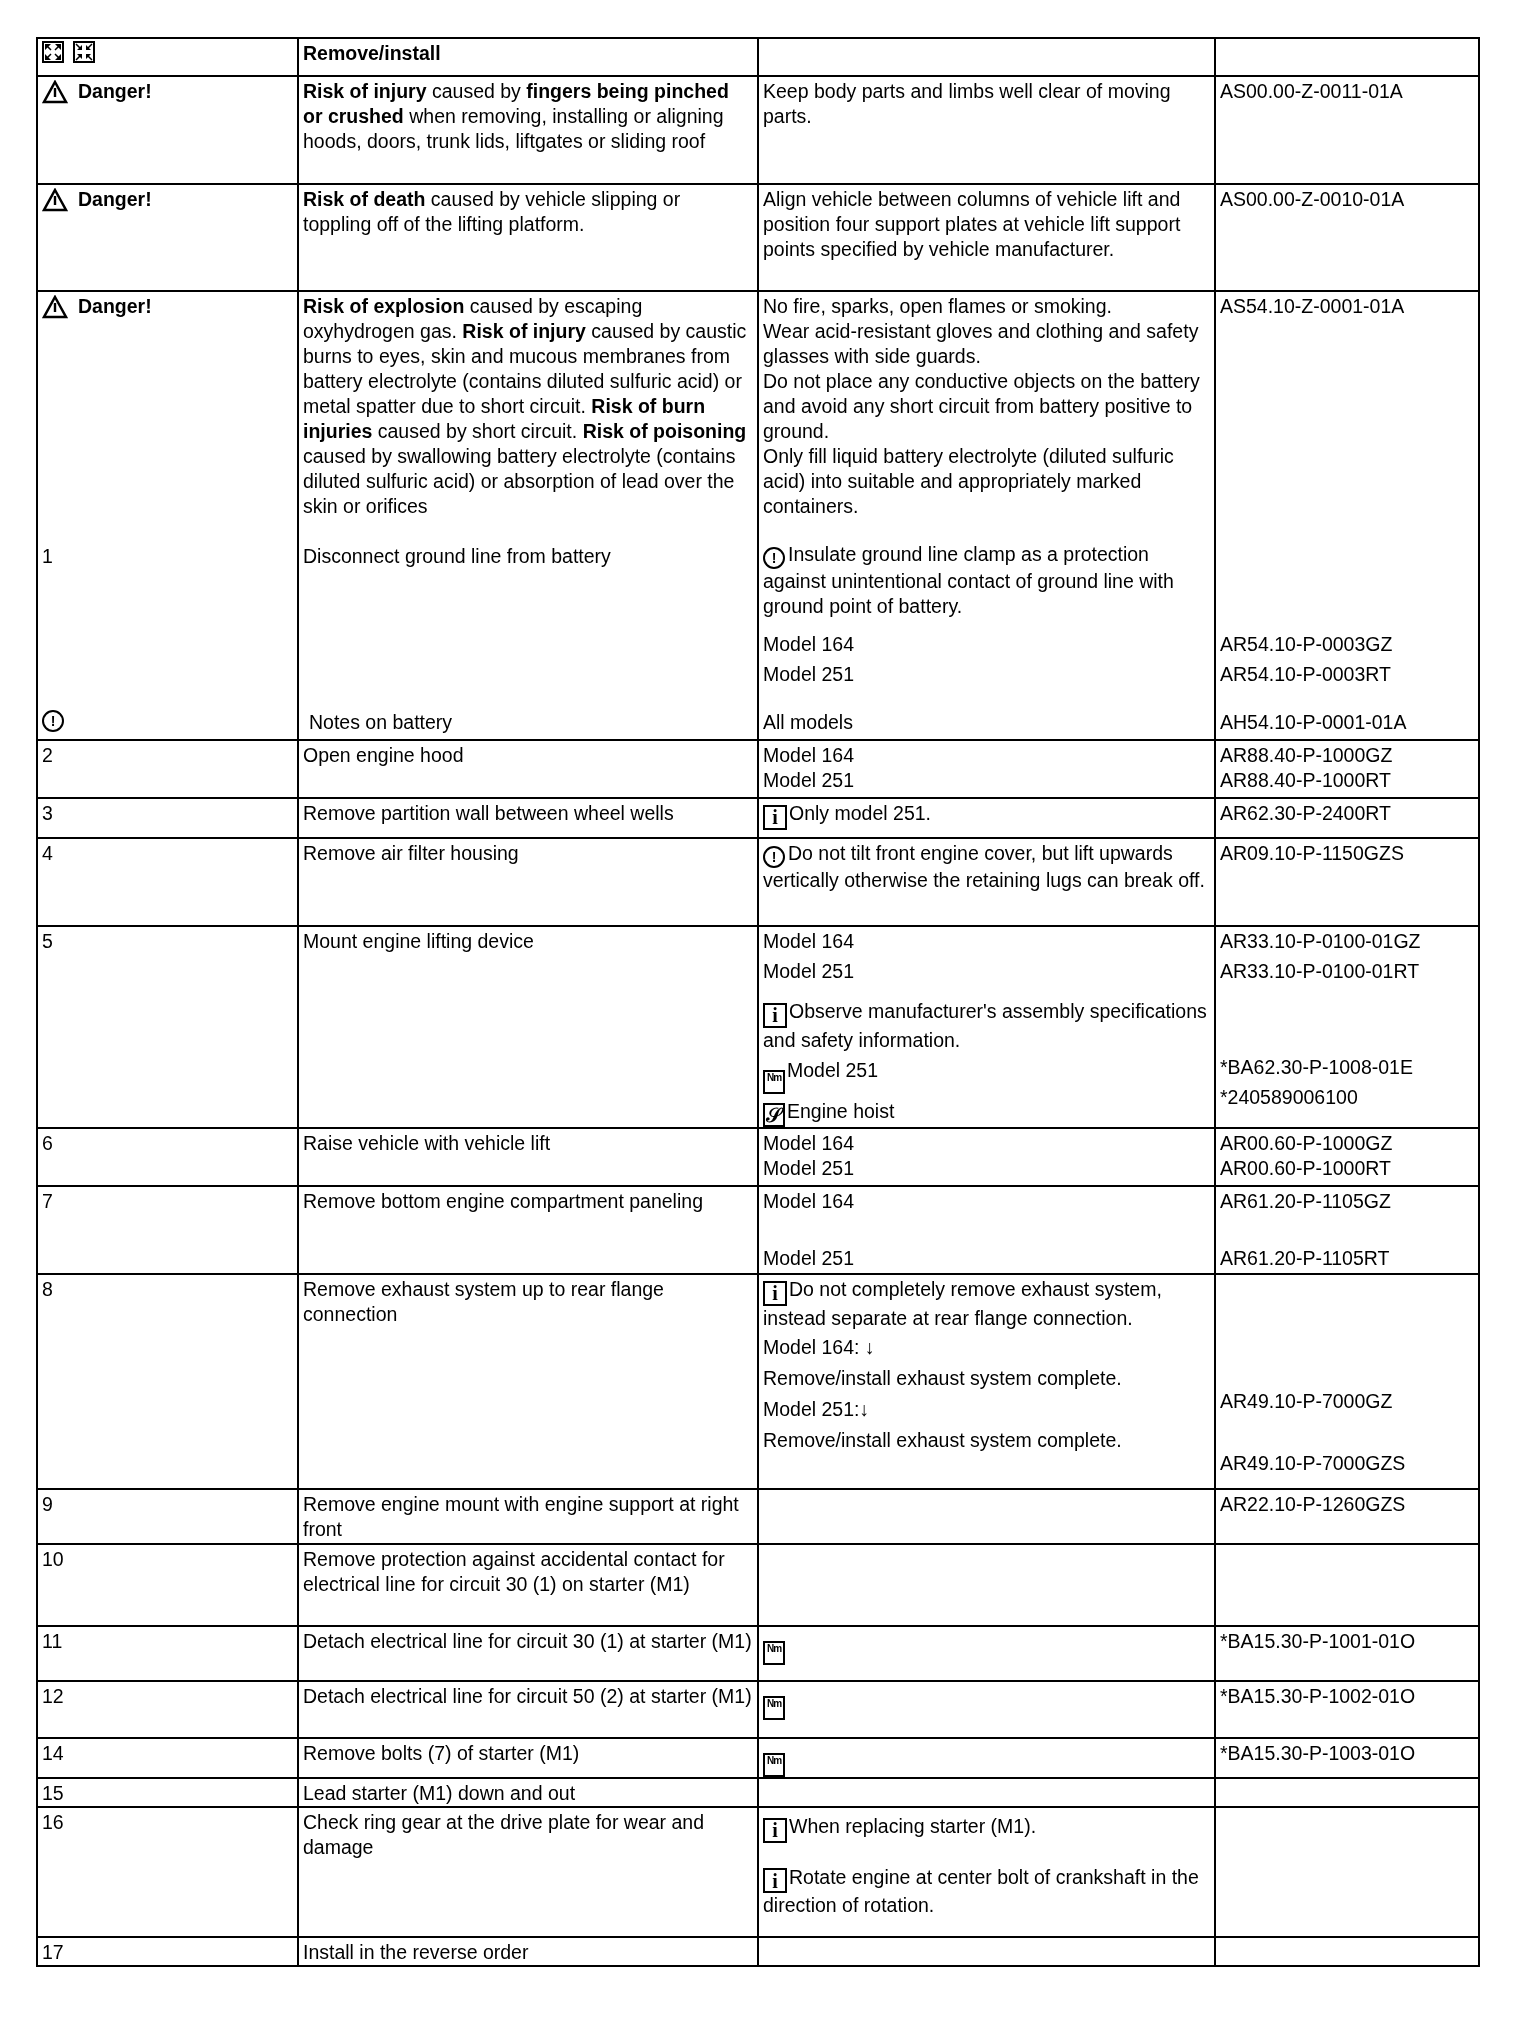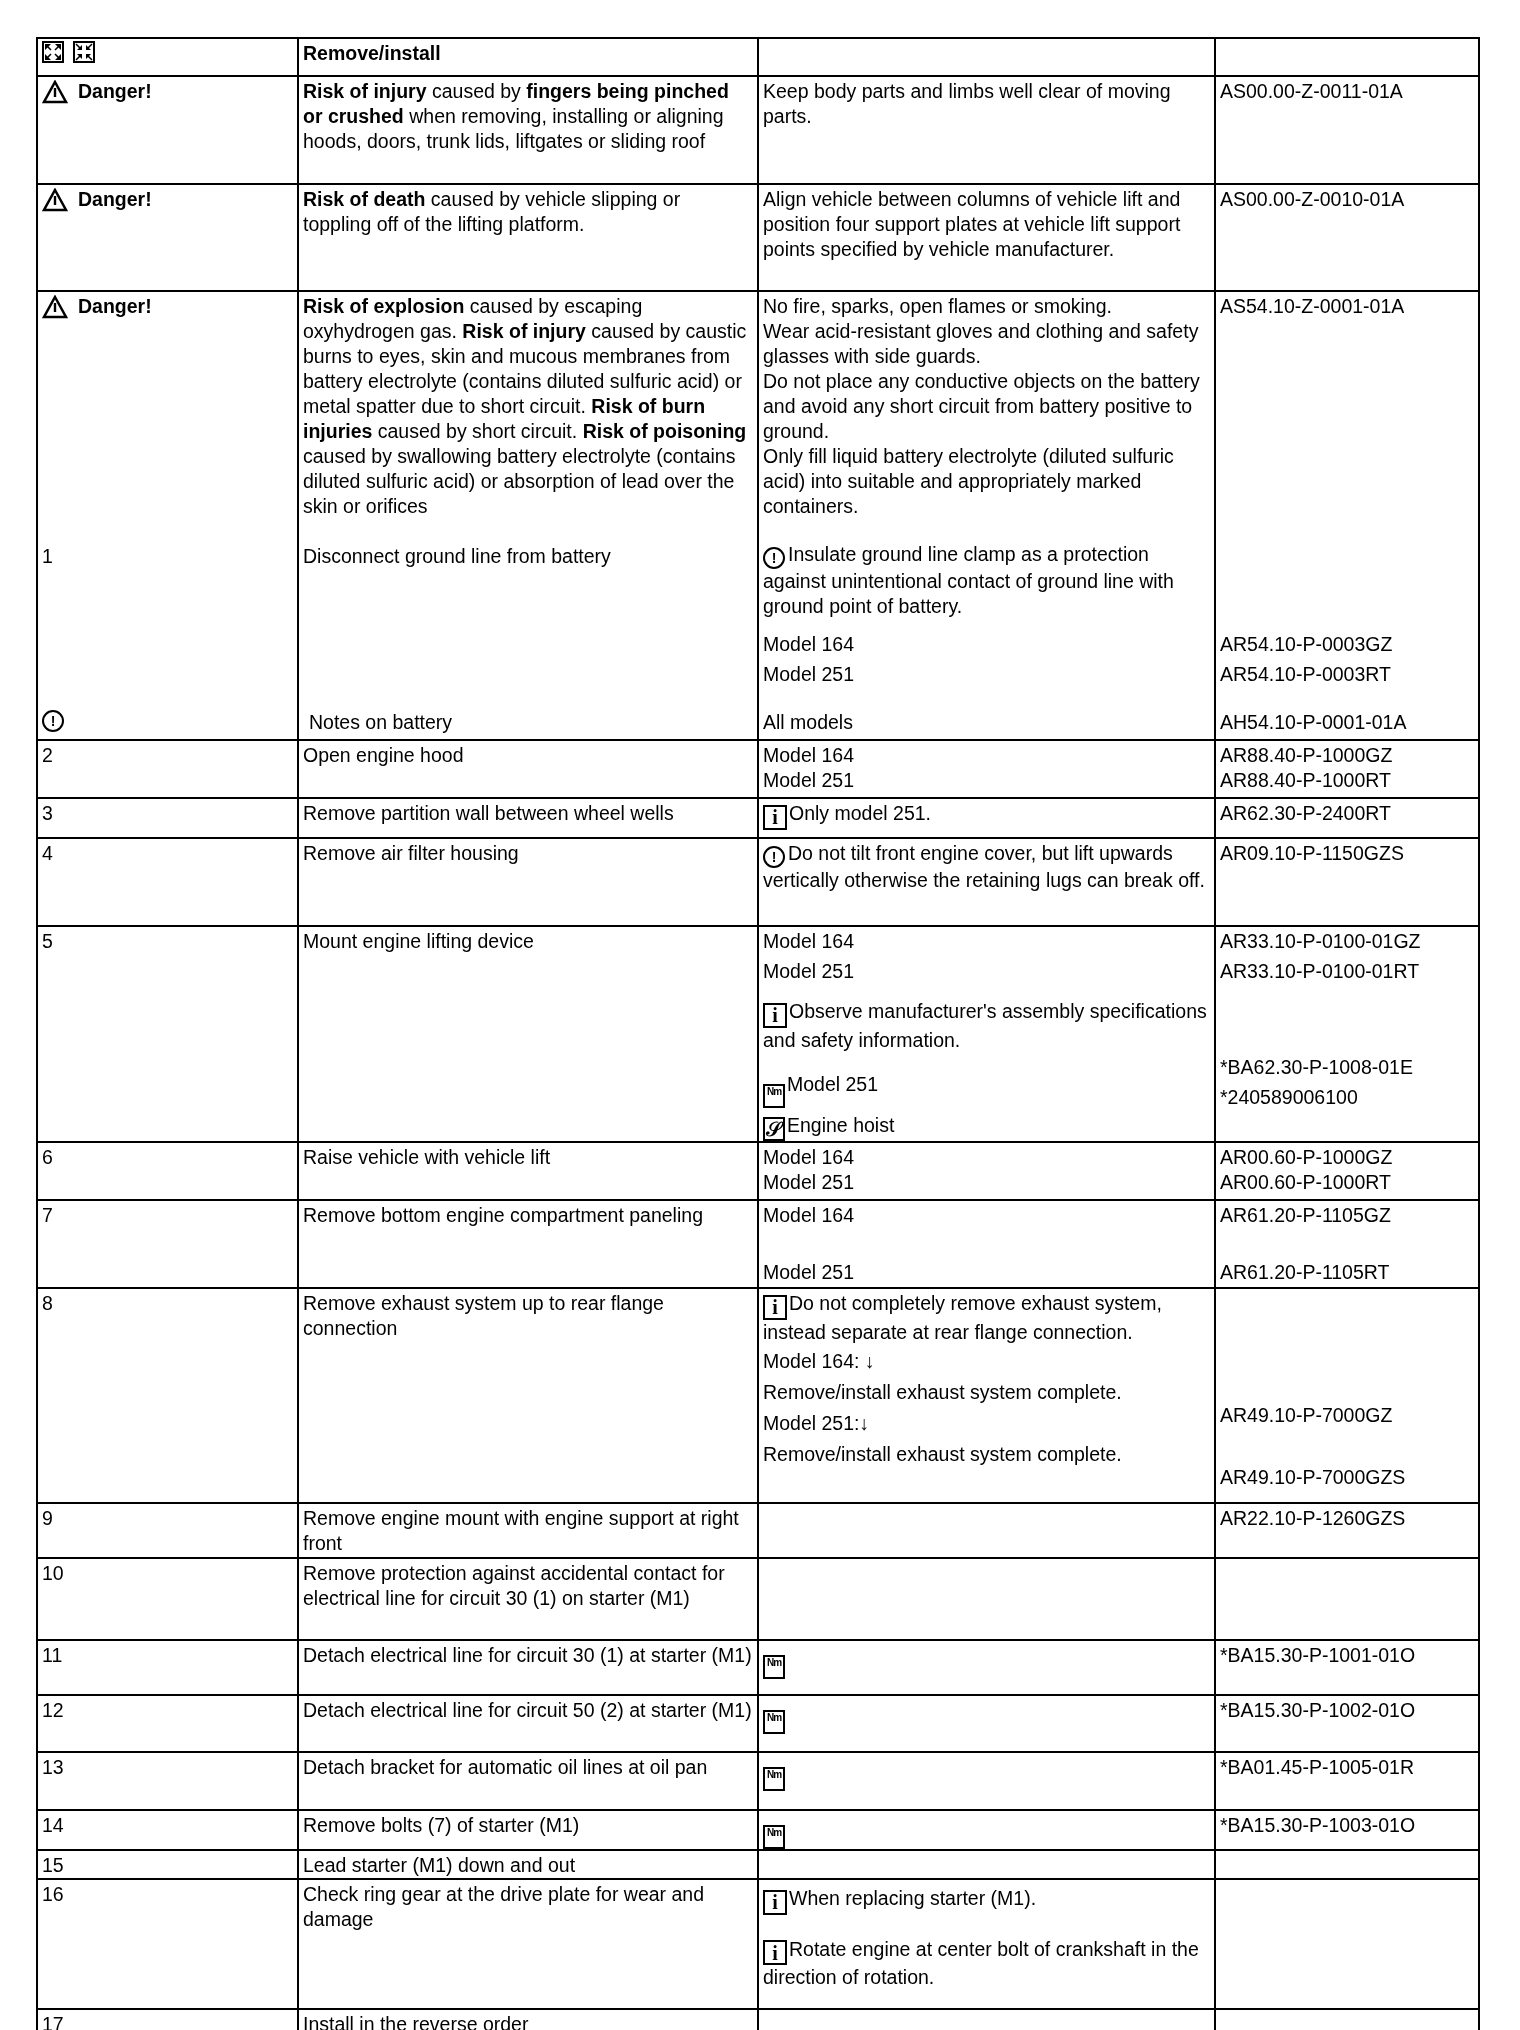--- a/index.html
+++ b/index.html
@@ -141,21 +141,21 @@
     <td>AR09.10-P-1150GZS</td>
   </tr>
 
   <tr style="height:197px" class="thin">
     <td>5</td>
     <td>Mount engine lifting device</td>
     <td style="position:relative">
       <span class="line">Model 164</span>
       <span class="line" style="margin-top:5px">Model 251</span>
       <span class="line" style="margin-top:15px"><span class="info-icon">i</span><span>Observe manufacturer's assembly specifications and safety information.</span></span>
-      <span class="line" style="margin-top:19px"><span class="nm-icon">Nm</span><span>Model 251</span></span>
+      <span class="line" style="margin-top:5px"><span class="nm-icon">Nm</span><span>Model 251</span></span>
       <span class="line" style="margin-top:5px"><span class="tool-icon">𝒮</span><span>Engine hoist</span></span>
     </td>
     <td style="position:relative">
       <span class="line">AR33.10-P-0100-01GZ</span>
       <span class="line" style="margin-top:5px">AR33.10-P-0100-01RT</span>
       <span style="position:absolute;left:4px;top:128px">*BA62.30-P-1008-01E</span>
       <span style="position:absolute;left:4px;top:158px">*240589006100</span>
     </td>
   </tr>
 
@@ -222,26 +222,20 @@
     <td>*BA15.30-P-1001-01O</td>
   </tr>
 
   <tr style="height:57px">
     <td>12</td>
     <td>Detach electrical line for circuit 50 (2) at starter (M1)</td>
     <td><span class="nm-icon">Nm</span></td>
     <td>*BA15.30-P-1002-01O</td>
   </tr>
 
-  <tr style="height:58px">
-    <td>13</td>
-    <td>Detach bracket for automatic oil lines at oil pan</td>
-    <td><span class="nm-icon">Nm</span></td>
-    <td>*BA01.45-P-1005-01R</td>
-  </tr>
 
   <tr style="height:35px">
     <td>14</td>
     <td>Remove bolts (7) of starter (M1)</td>
     <td><span class="nm-icon">Nm</span></td>
     <td>*BA15.30-P-1003-01O</td>
   </tr>
 
   <tr style="height:22px">
     <td>15</td>

